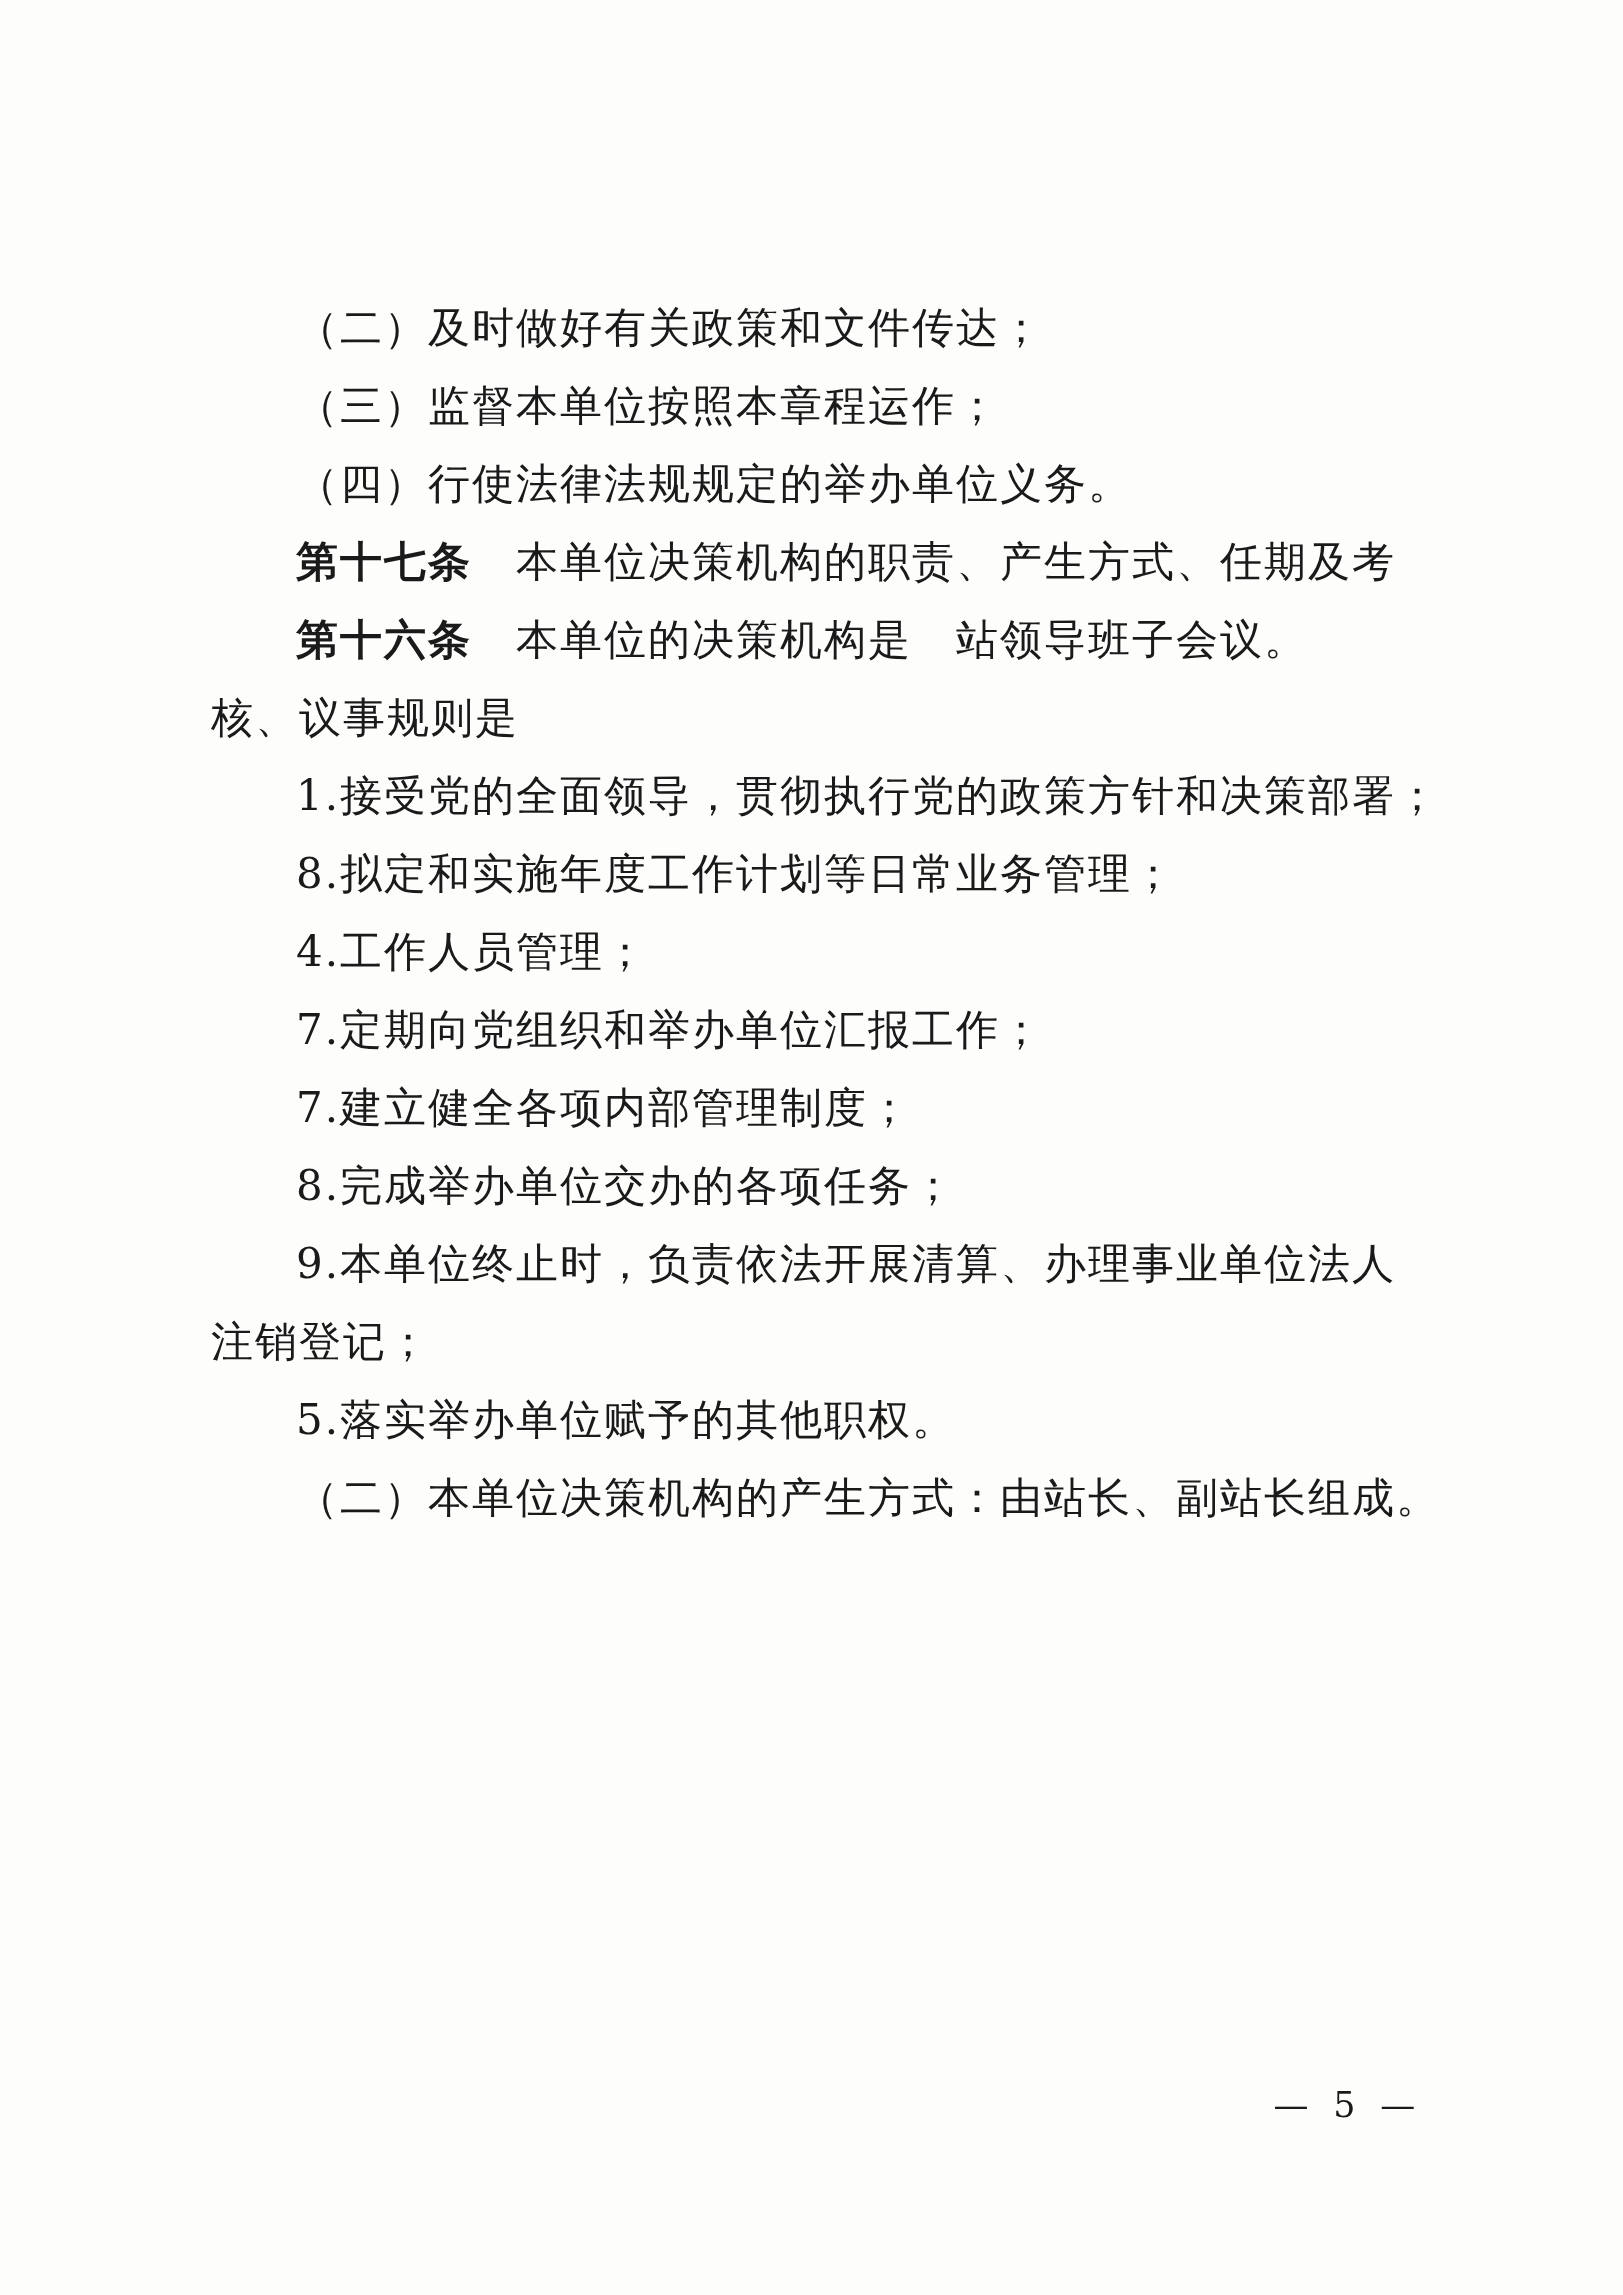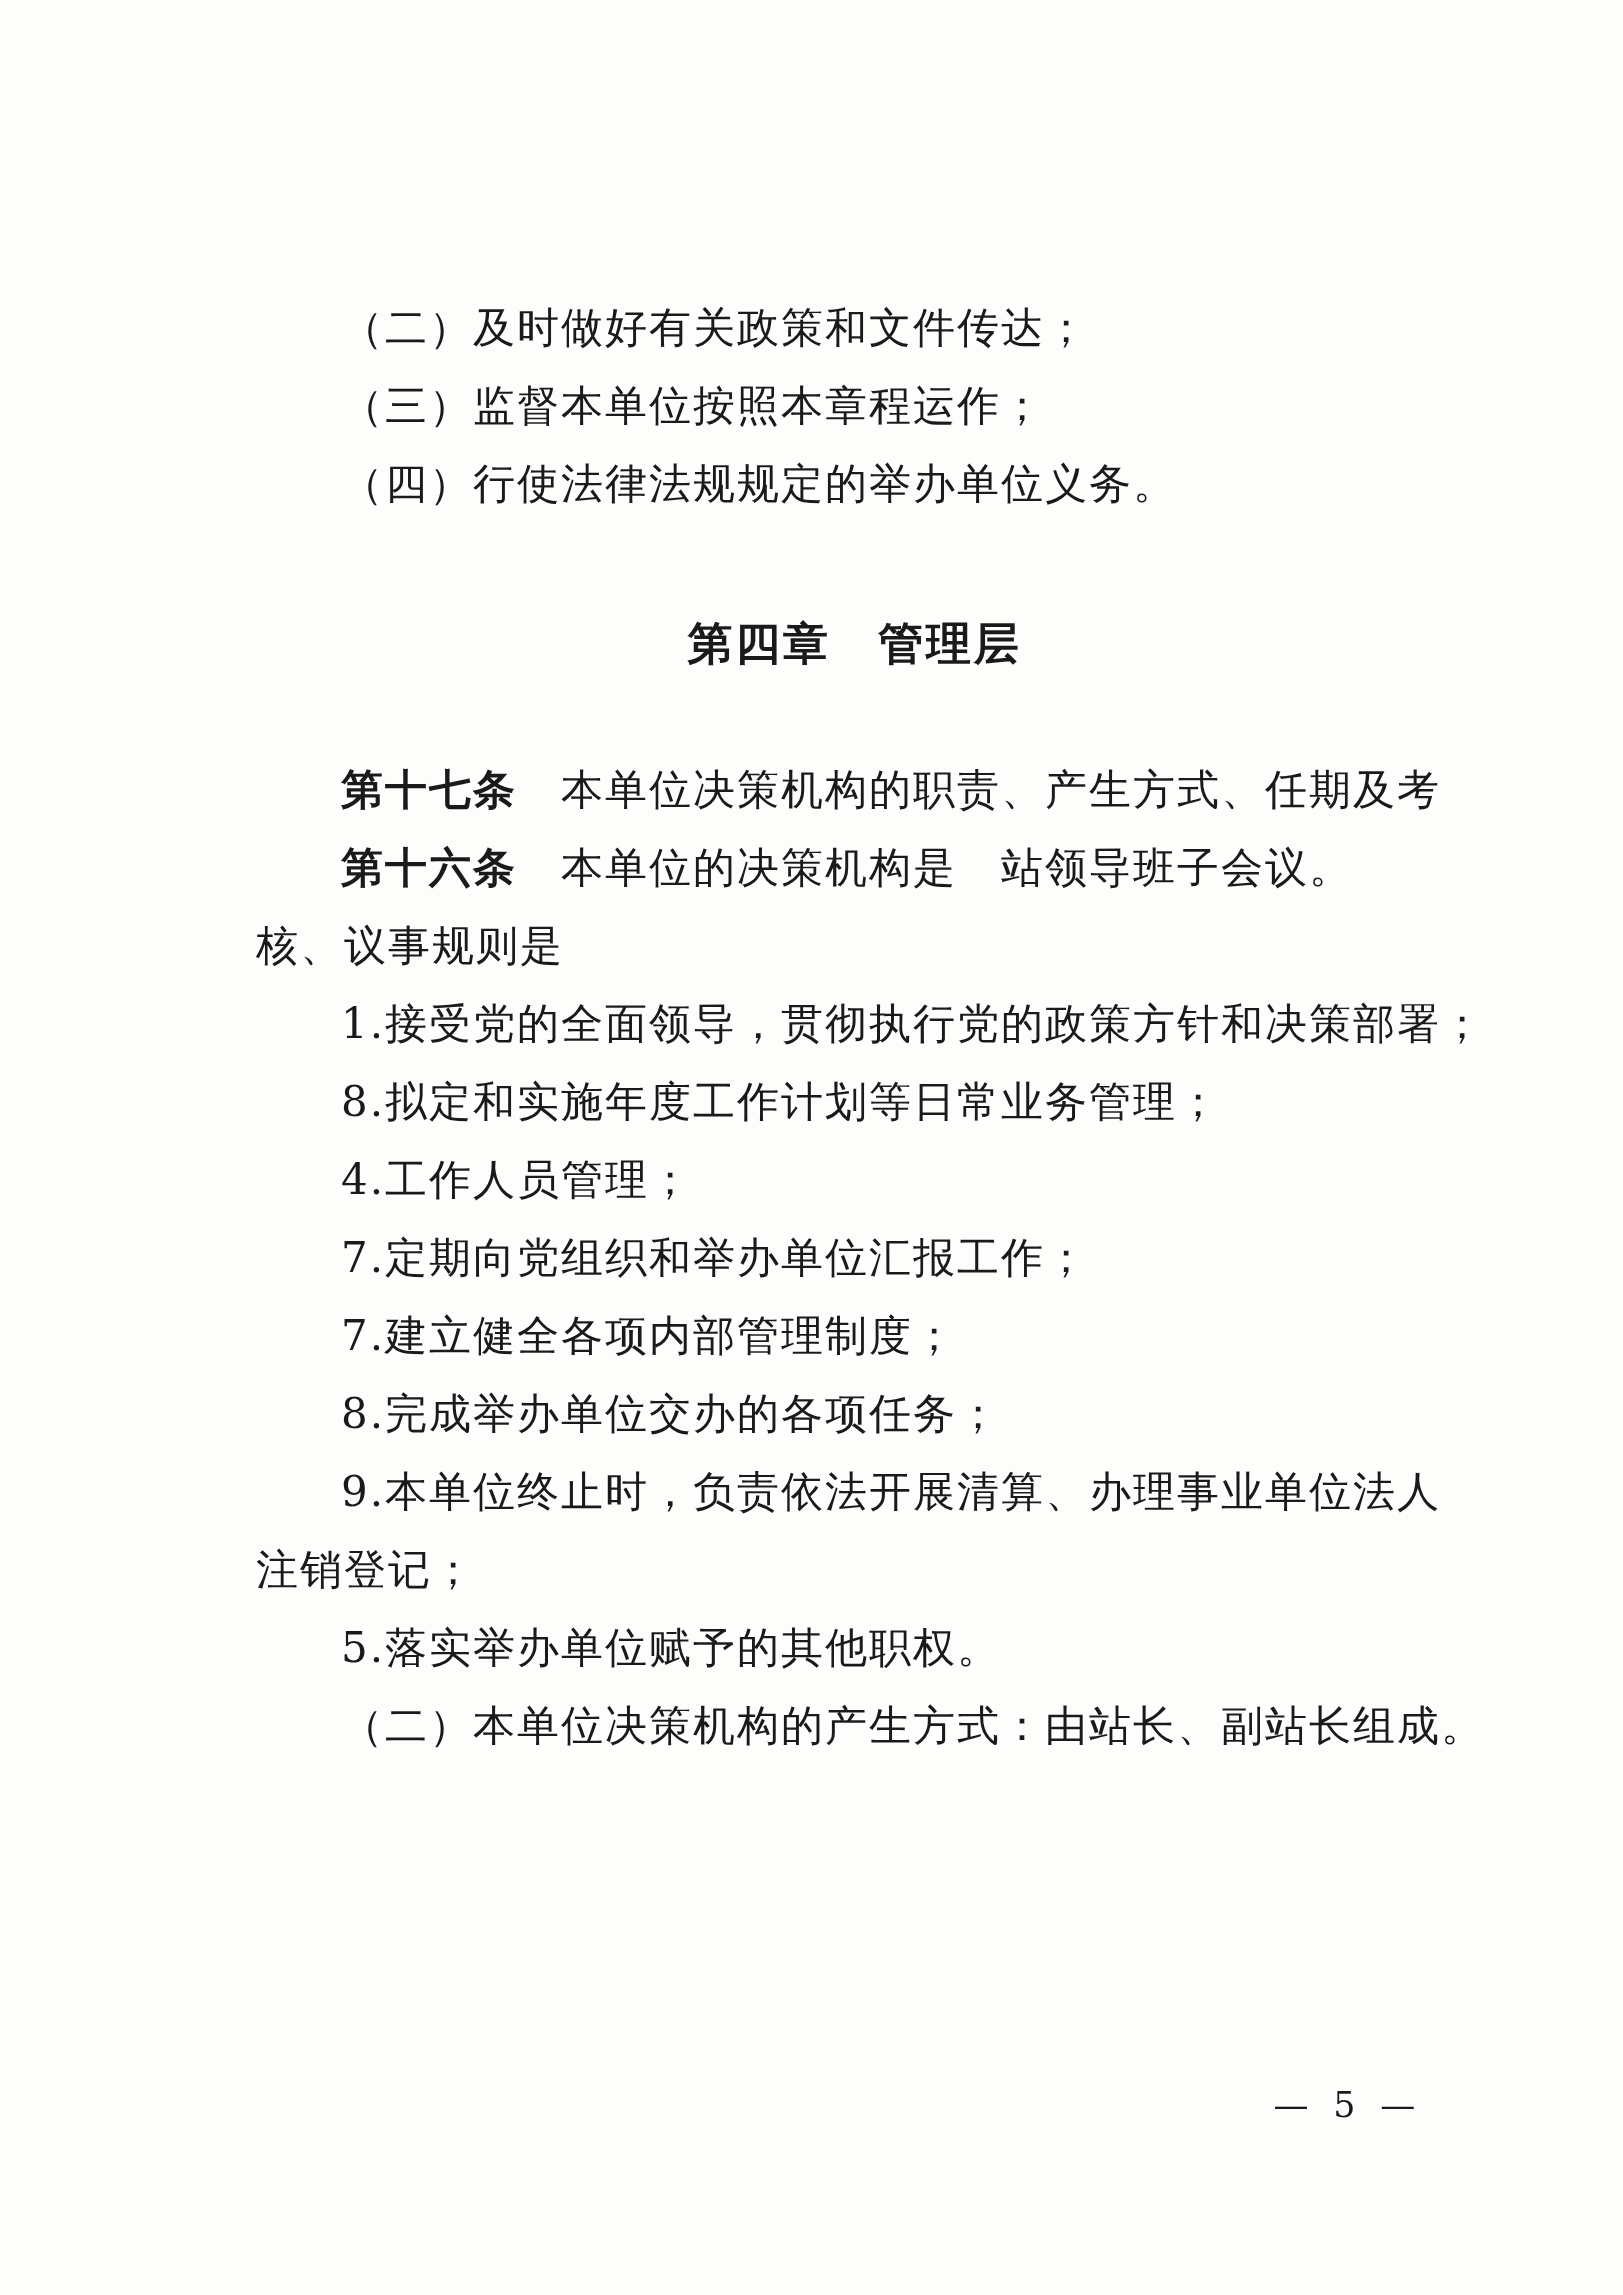--- a/index.html
+++ b/index.html
@@ -11,21 +11,20 @@
     height: 2295px;
     background: #fdfdfc;
     position: relative;
     overflow: hidden;
     font-family: "DejaVu Serif", "Liberation Serif", serif;
     color: #1a1a1a;
   }
   .page {
     position: absolute;
     inset: 0;
-    margin-left: 45px;
   }
   .content {
     position: absolute;
     left: 211px;
     top: 289px;
     width: 1197px;
   }
   .ln {
     margin: 0;
     font-size: 42px;
@@ -67,21 +66,20 @@
 </head>
 <body>
 
 <div class="page">
   <div class="content">
 
     <p class="ln indent">（二）及时做好有关政策和文件传达；</p>
     <p class="ln indent">（三）监督本单位按照本章程运作；</p>
     <p class="ln indent">（四）行使法律法规规定的举办单位义务。</p>
 
-    <p class="ln heading">第四章　管理层</p>
 
     <p class="ln indent"><span class="bold-lead">第十七条</span><span>　本单位决策机构的职责、产生方式、任期及考</span></p>
 
     <p class="ln indent"><span class="bold-lead">第十六条</span><span>　本单位的决策机构是　站领导班子会议。</span></p>
 
     <p class="ln flush">核、议事规则是</p>
 
 
     <p class="ln indent">1.接受党的全面领导，贯彻执行党的政策方针和决策部署；</p>
     <p class="ln indent">8.拟定和实施年度工作计划等日常业务管理；</p>

